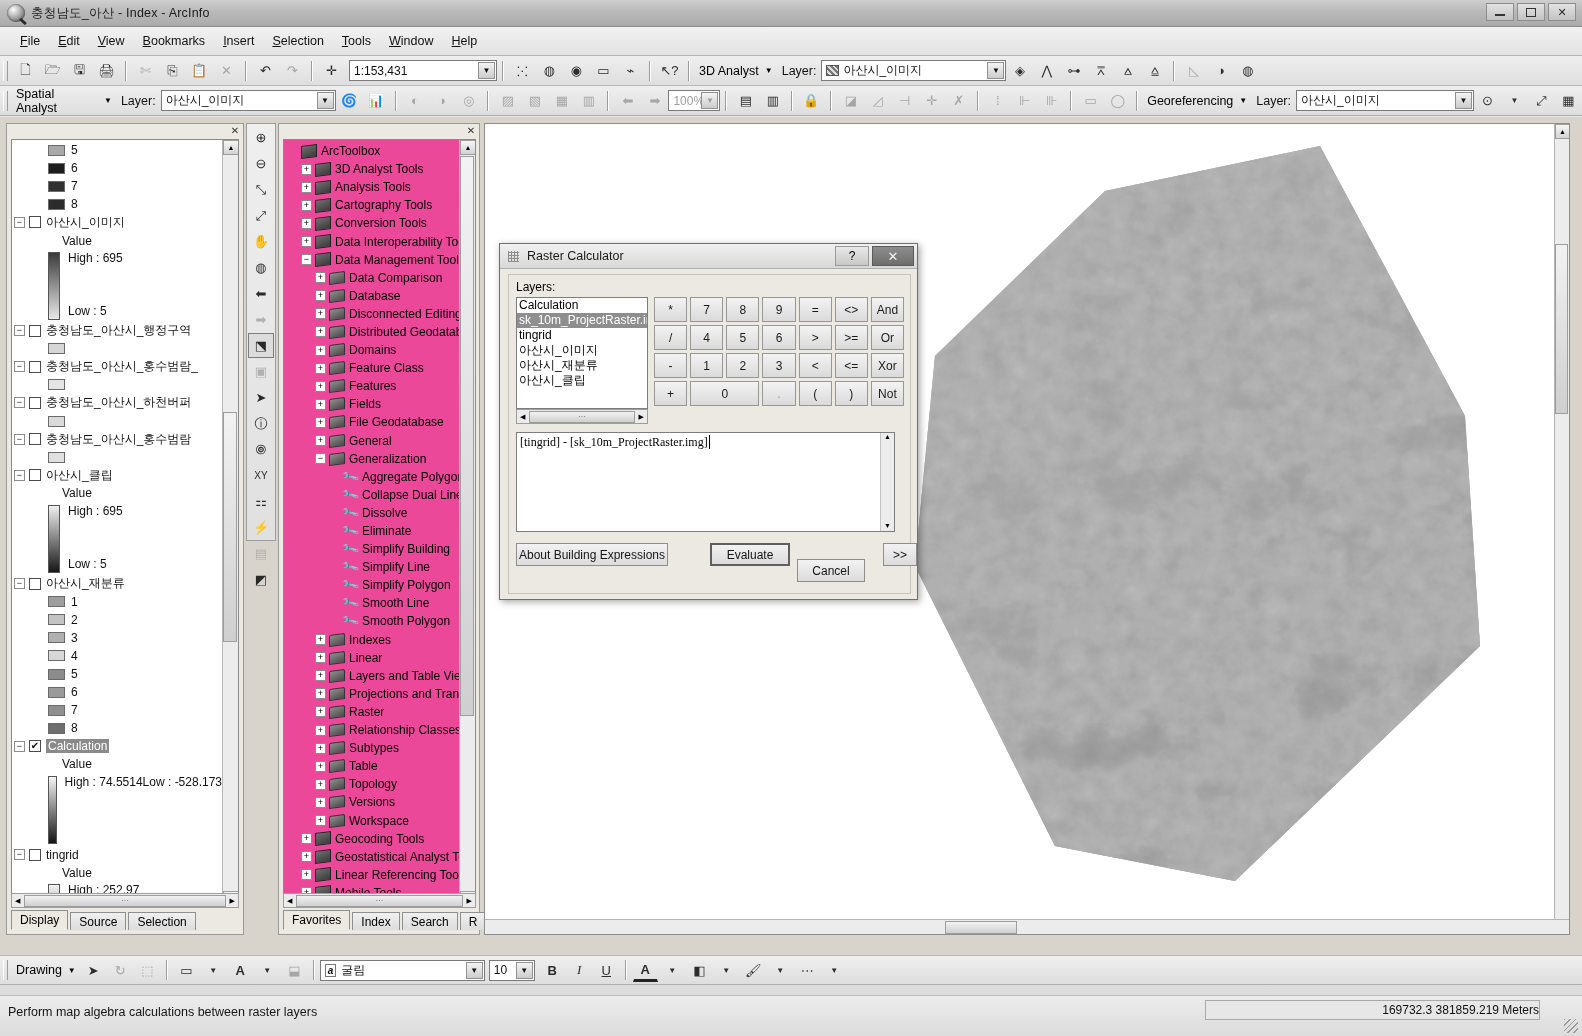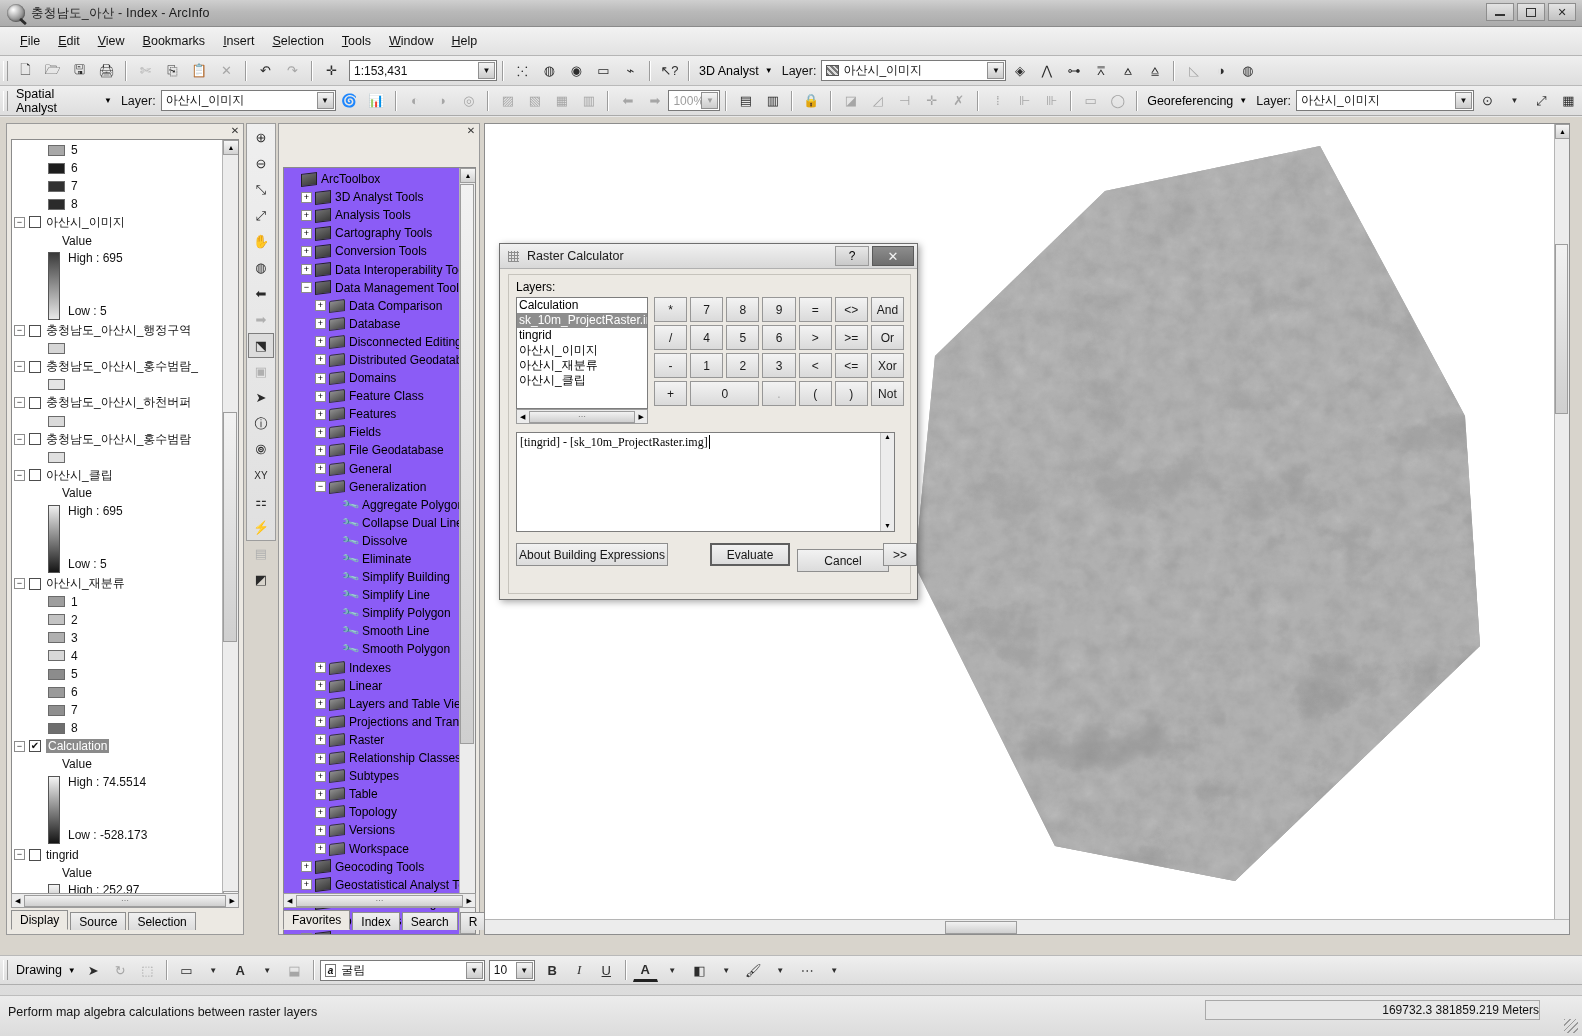--- a/index.html
+++ b/index.html
@@ -94,21 +94,21 @@
   .ttab { height:18px; padding:2px 8px 0; font-size:12px; background:linear-gradient(#f0f0f0,#dcdcdc);
           border:1px solid #8f8f8f; border-bottom:none; margin-right:2px; }
   .ttab.active { background:#ece9e3; height:20px; border-bottom:1px solid #ece9e3; }
   .hscroll { position:absolute; left:4px; bottom:26px; width:228px; height:15px;
              background:#ececec; border:1px solid #9d9d9d; display:flex; align-items:center; }
 
   
   .atb { position:absolute; left:278px; top:6px; width:202px; height:812px;
          background:#ece9e3; border:1px solid #9a9a9a; }
   .atb-inner { position:absolute; left:4px; top:15px; width:193px; height:768px;
-               background:#8b5cf6; border:1px solid #8b8b8b; overflow:hidden;margin-top:28px; }
+               background:#ec4899; border:1px solid #8b8b8b; overflow:hidden; }
   .atree { position:absolute; left:3px; top:2px; width:178px; font-size:12px; }
   .arow { height:18.1px; display:flex; align-items:center; white-space:nowrap; }
   .aexp { width:11px; height:11px; border:1px solid #8c8c8c; background:#fff;
           font-size:9px; line-height:9px; text-align:center; margin-right:3px; flex:none; }
   .aexp.blank { border:none; background:none; }
   .tbx { width:16px; height:13px; margin-right:4px; flex:none;
          background:linear-gradient(160deg,#6f6f6f,#3a3a3a); border:1px solid #222;
          transform:skewY(-7deg); }
   .tset { width:16px; height:12px; margin-right:4px; flex:none;
           background:linear-gradient(160deg,#8e8e8e,#4a4a4a); border:1px solid #333;
@@ -460,21 +460,21 @@
             <div class="trow">
               <span class="exp">−</span>
               <span class="chk">✔</span>
               <span class="lname sel">Calculation</span>
             </div>
             <div class="trow" style="padding-left: 48px;">
               <span class="subtxt">Value</span>
             </div>
             <div class="trow" style="height: 72px; padding-left: 34px; align-items: stretch;">
               <span class="ramp" style="margin: 2px 8px 2px 0px; background: linear-gradient(rgb(245, 245, 245), rgb(20, 20, 20));"></span>
-              <span style="display:flex;flex-direction:column;justify-content:space-between;padding:1px 0 4px;">
+              <span style="display:flex;flex-direction:row;justify-content:space-between;padding:1px 0 4px;text-align:right;">
                 <span class="subtxt">High : 74.5514</span>
                 <span class="subtxt">Low : -528.173</span>
               </span>
             </div>
             <div class="trow">
               <span class="exp">−</span>
               <span class="chk"></span>
               <span class="lname">tingrid</span>
             </div>
             <div class="trow" style="padding-left: 48px;">
@@ -861,21 +861,21 @@
         </div>
         <div class="expr">
           <span>[tingrid] - [sk_10m_ProjectRaster.img]</span><span style="border-left:1px solid #000;margin-left:1px;"></span>
           <div class="expr-sb">
             <div style="font-size:7px;text-align:center;">▲</div>
             <div style="position:absolute;bottom:1px;width:100%;font-size:7px;text-align:center;">▼</div>
           </div>
         </div>
         <div class="dbtn" style="left:7px;top:268px;width:152px;">About Building Expressions</div>
         <div class="dbtn def" style="left:201px;top:268px;width:80px;">Evaluate</div>
-        <div class="dbtn" style="left:288px;top:274px;width:92px;">Cancel</div>
+        <div class="dbtn" style="left:288px;top:284px;width:68px;">Cancel</div>
         <div class="dbtn" style="left:374px;top:268px;width:34px;">&gt;&gt;</div>
       </div>
     </div>
   </div>
 
   <div class="drawbar">
     <div class="grip"></div>
     <div class="drop-lbl">
       <span>Drawing</span>
       <span style="font-size:8px">▼</span>

